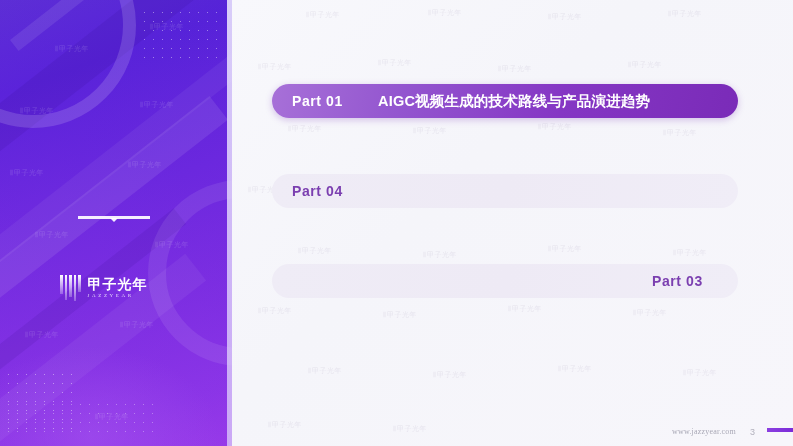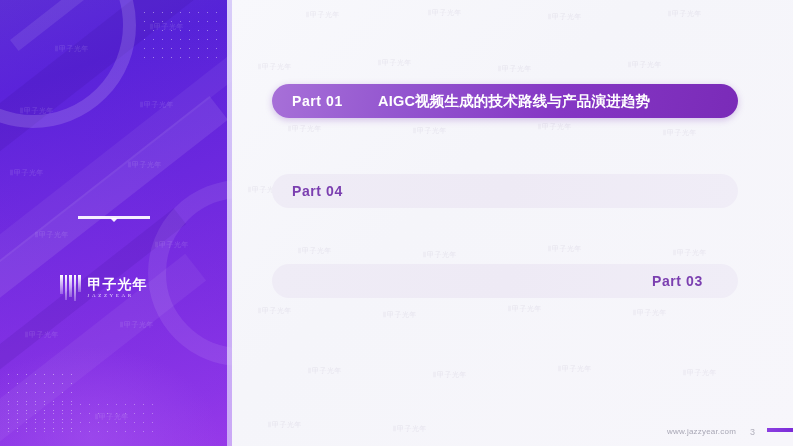--- a/index.html
+++ b/index.html
@@ -280,20 +280,21 @@
   .part-bar.idle .part-title { color: #231f2e; }
 
   
   .footer-url {
     position: absolute;
     right: 57px;
     bottom: 10px;
     font-size: 8px;
     color: #a9a8b6;
     letter-spacing: 0.2px;
+    font-family: Liberation Serif, serif;
   }
   .footer-page {
     position: absolute;
     right: 38px;
     bottom: 9px;
     font-size: 9px;
     color: #b2b1bd;
   }
   .footer-accent {
     position: absolute;

